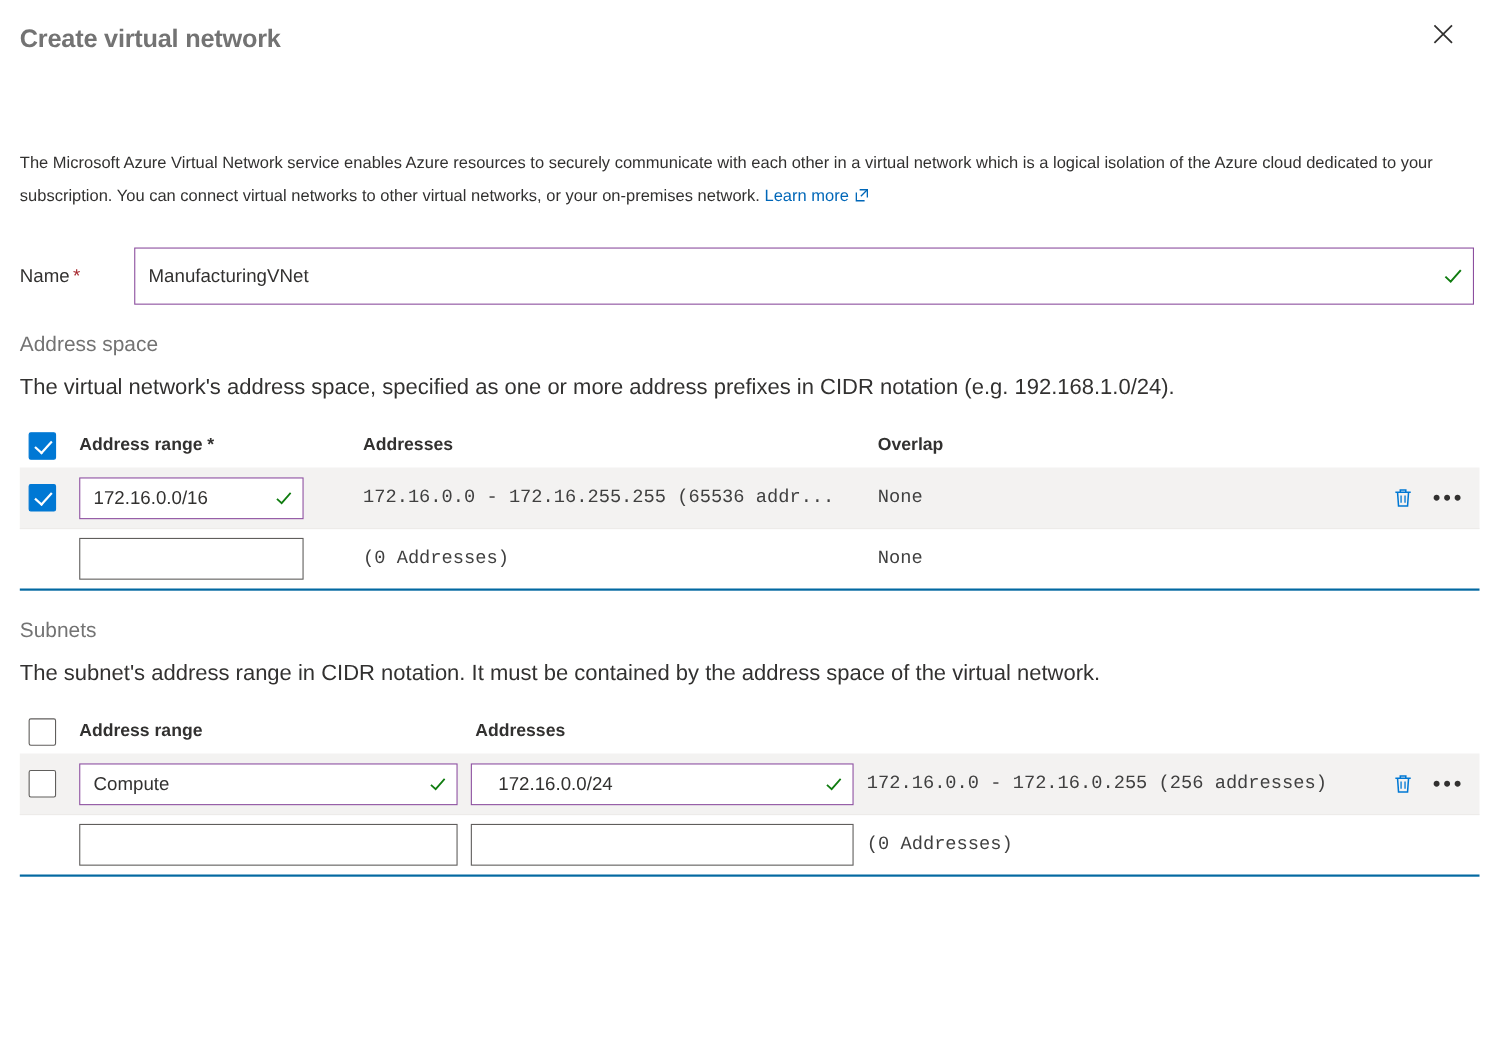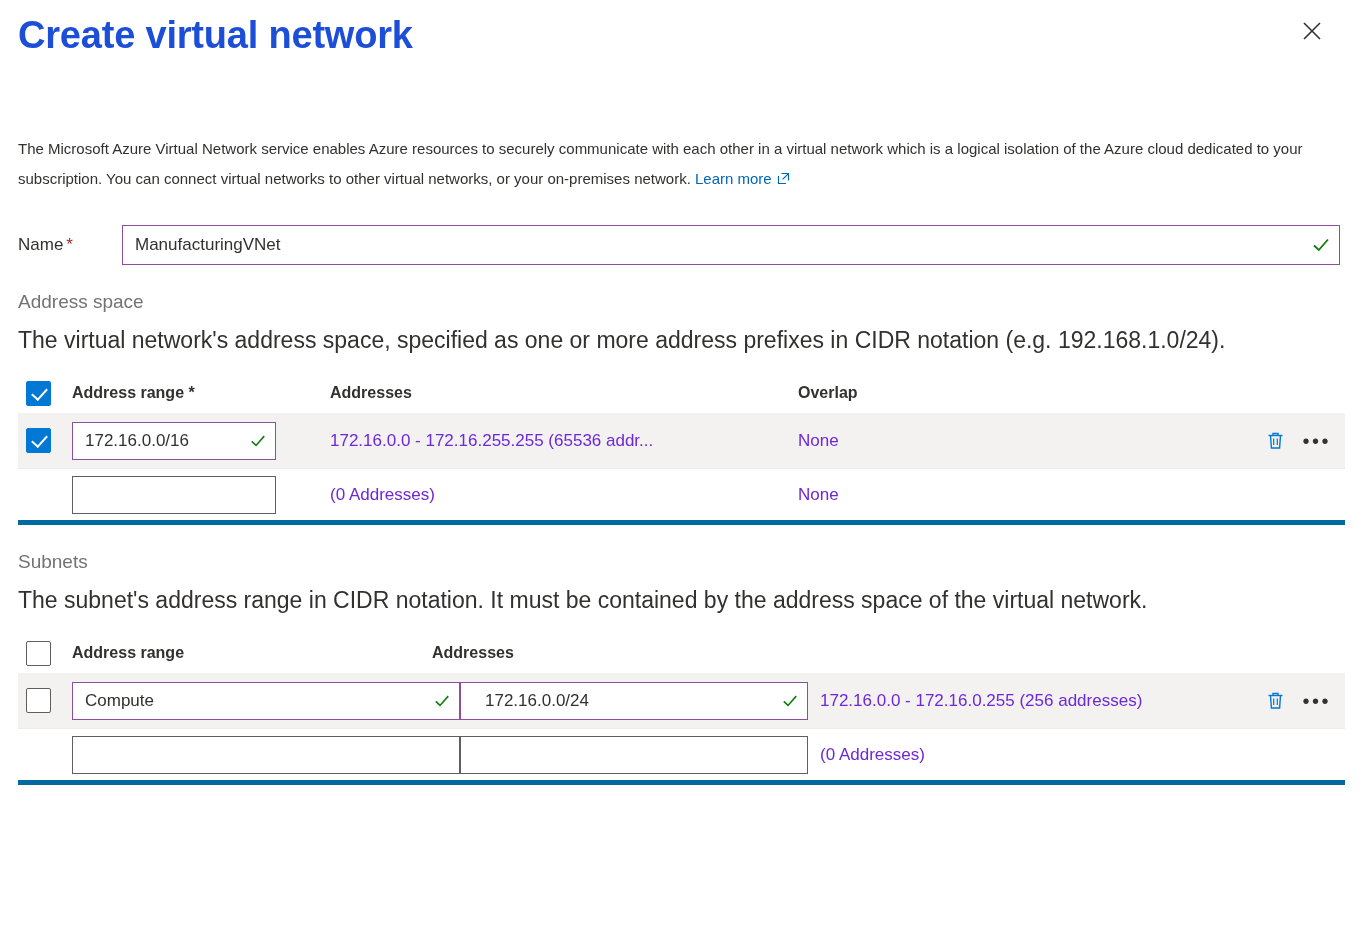--- a/index.html
+++ b/index.html
@@ -20,24 +20,24 @@
     padding: 0 18px;
   }
 
   
   .header {
     position: relative;
     padding-top: 8px;
     height: 70px;
   }
   .title {
-    font-size: 38px;
+    font-size: 23px;
     font-weight: bold;
     letter-spacing: -0.2px;
-    color: #1d4ed8;
+    color: #737373;
     margin: 0;
     line-height: 54px;
   }
   .close-btn {
     position: absolute;
     top: 14px;
     right: 16px;
     width: 34px;
     height: 34px;
     border: none;
@@ -80,21 +80,21 @@
     width: 104px;
     flex: 0 0 104px;
   }
   .req {
     color: #a4262c;
     font-size: 17px;
     margin-left: 3px;
   }
   .textfield {
     position: relative;
-    height: 40px;
+    height: 52px;
     border: 1px solid #8c4f9f;
     background: #fff;
     display: flex;
     align-items: center;
   }
   .textfield input {
     border: none;
     outline: none;
     background: transparent;
     font-family: "Liberation Sans", sans-serif;
@@ -114,21 +114,21 @@
   }
 
   
   .section-title {
     font-size: 19px;
     font-weight: normal;
     color: #737373;
     margin: 26px 0 0 0;
   }
   .section-desc {
-    font-size: 23px;
+    font-size: 20px;
     line-height: 26px;
     color: #323130;
     margin: 14px 0 0 0;
   }
 
   
   .grid { width: 100%; margin-top: 20px; }
   .grid-head {
     display: flex;
     align-items: center;
@@ -139,21 +139,21 @@
   }
   .grid-row {
     display: flex;
     align-items: center;
     height: 56px;
     font-size: 17px;
     color: #323130;
     border-bottom: 1px solid #edebe9;
   }
   .grid-row.alt { background: #f3f2f1; }
-  .grid-row.last { border-bottom: 5px solid #0369a1; }
+  .grid-row.last { border-bottom: 2px solid #0369a1; }
 
   .cb-cell {
     flex: 0 0 54px;
     display: flex;
     align-items: center;
     padding-left: 8px;
   }
   .checkbox {
     width: 25px;
     height: 25px;
@@ -189,25 +189,25 @@
   
   .sn-c1 { flex: 0 0 356px; }
   .sn-c2 { flex: 0 0 360px; }
   .sn-c3 { flex: 1 1 auto; }
   .sn-c4 { flex: 0 0 110px; display: flex; align-items: center; justify-content: flex-end; padding-right: 14px; gap: 16px;}
 
   .cell-input {
     width: 204px;
     height: 38px;
   }
-  .cell-input.sub-name { width: 388px; }
+  .cell-input.sub-name { width: 344px; }
   .cell-input.sub-range { width: 348px; padding-left: 12px; }
   .cell-input.plain { border: 1px solid #605e5c; }
 
-  .muted-cell { color: #6d28d9; }
+  .muted-cell { color: #404040; font-family: Liberation Mono, monospace; }
 
   .icon-btn {
     background: transparent;
     border: none;
     padding: 0;
     cursor: pointer;
     line-height: 0;
   }
   .dots {
     font-size: 20px;

